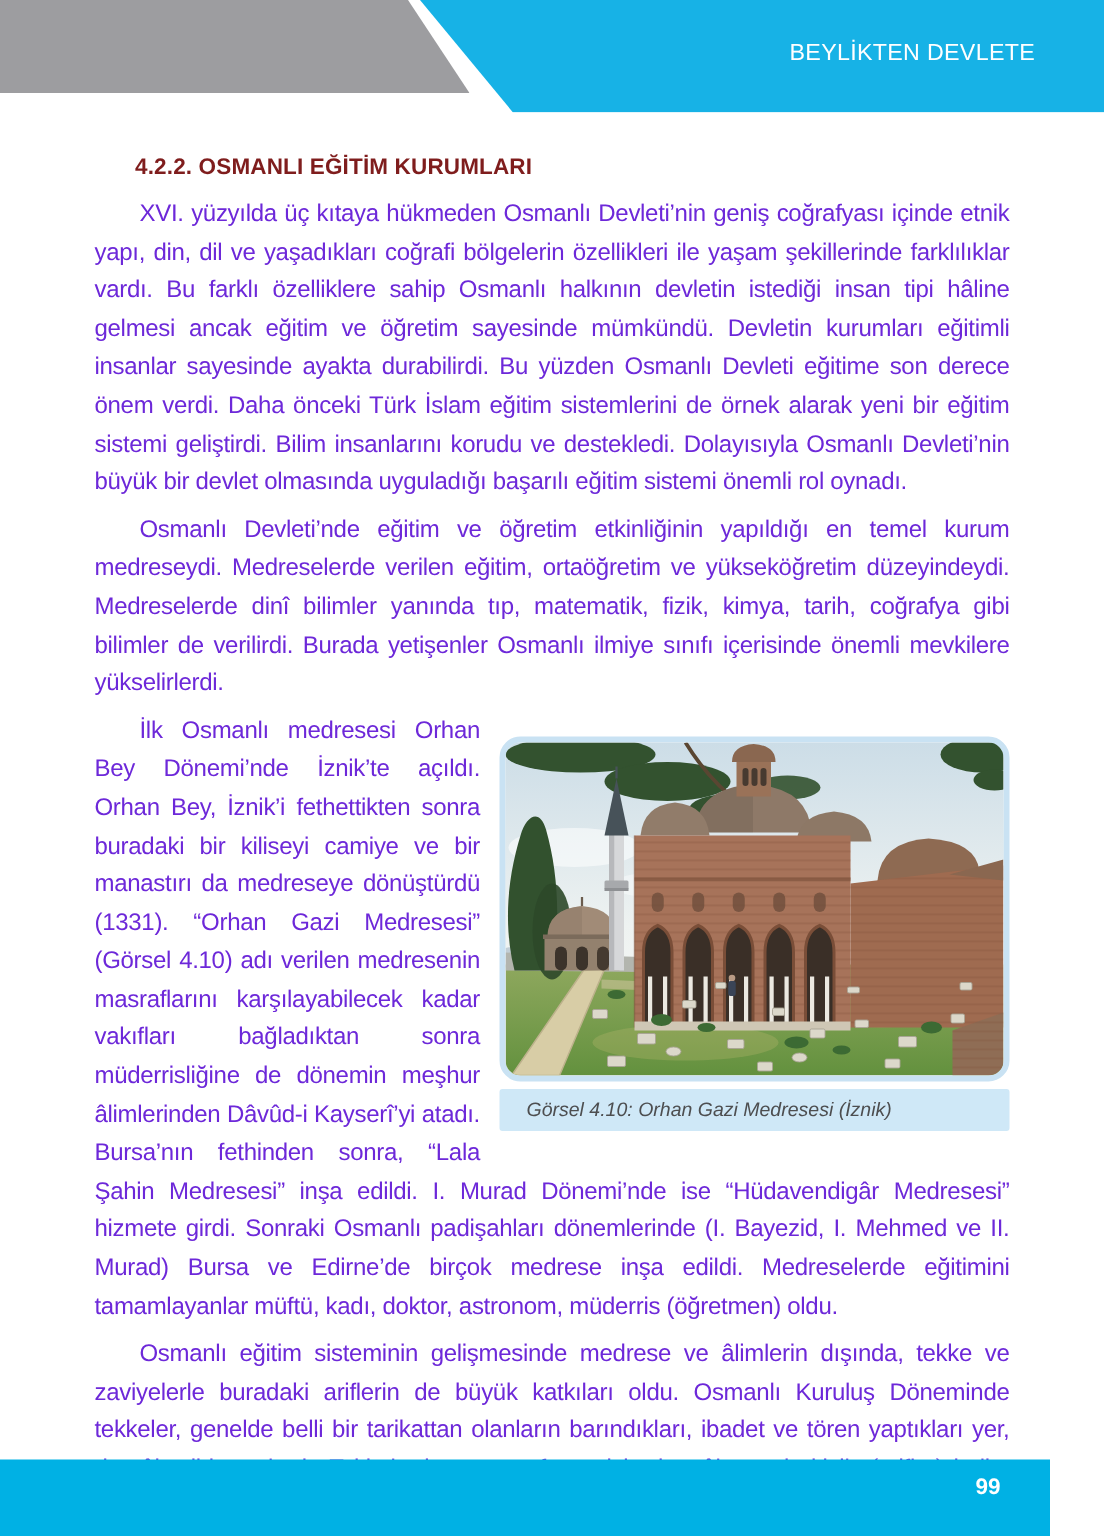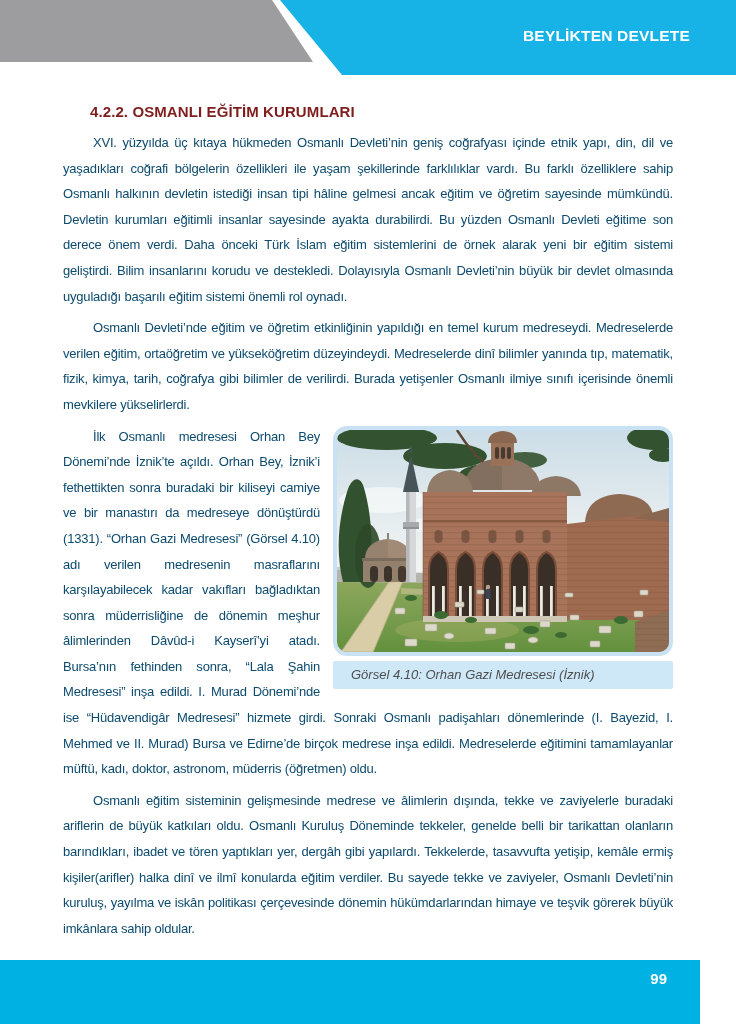--- a/index.html
+++ b/index.html
@@ -18,62 +18,62 @@
     background:#9d9da0;
     clip-path:polygon(0 0,272px 0,313px 62px,0 62px);
   }
   .hdr-cyan{
     position:absolute;top:0;left:0;width:736px;height:75px;
     background:#17b2e6;
     clip-path:polygon(280px 0,736px 0,736px 75px,342px 75px);
   }
   .hdr-text{
     position:absolute;top:26px;right:46px;
-    text-align:right;color:#ffffff;font-weight:bold;
+    text-align:right;color:#ffffff;font-weight:normal;
     font-size:15.5px;line-height:19px;letter-spacing:.2px;
   }
 
   
   main{position:absolute;top:75px;left:63px;width:610px;}
   h2.sec-title{
     margin:28px 0 10px 27px;
     font-size:15px;font-weight:bold;color:#7f1d1d;
     letter-spacing:.1px;
   }
   .body{
     margin:6px 0 0 0;
-    font-size:13px;line-height:25.6px;letter-spacing:-0.2px;
-    color:#0c4a6e;text-align:justify;
+    font-size:16px;line-height:25.6px;letter-spacing:-0.2px;
+    color:#6d28d9;text-align:justify;
   }
   .indent{text-indent:30px;}
 
   
   .para3{margin-top:6px;}
   .para3:after{content:"";display:block;clear:none;}
   figure.fig{
-    float:right;width:340px;margin:2px 0 8px 13px;padding:0;
+    float:right;width:340px;margin:16px 0 8px 13px;padding:0;
   }
   .photo-frame{
     box-sizing:border-box;width:340px;height:230px;
     border:4px solid #c9e2f3;border-radius:14px;overflow:hidden;
     background:#eef2f1;
   }
   .photo-frame svg{display:block;width:332px;height:222px;}
   figcaption.caption{
     margin-top:5px;height:28px;line-height:28px;
     background:#cfe8f7;border-radius:2px;
     font-style:italic;font-size:13px;color:#4d4e50;
     padding-left:18px;letter-spacing:0;
     white-space:nowrap;overflow:hidden;
   }
   .p3text{margin:0;}
 
   
   .page-bar{
-    position:absolute;left:0;bottom:0;width:700px;height:64px;
+    position:absolute;left:0;bottom:0;width:700px;height:51px;
     background:#00b1e4;
   }
   .page-num{
     position:absolute;top:10px;right:33px;
     color:#ffffff;font-weight:bold;font-size:15px;
   }
 </style>
 </head>
 <body>
 

